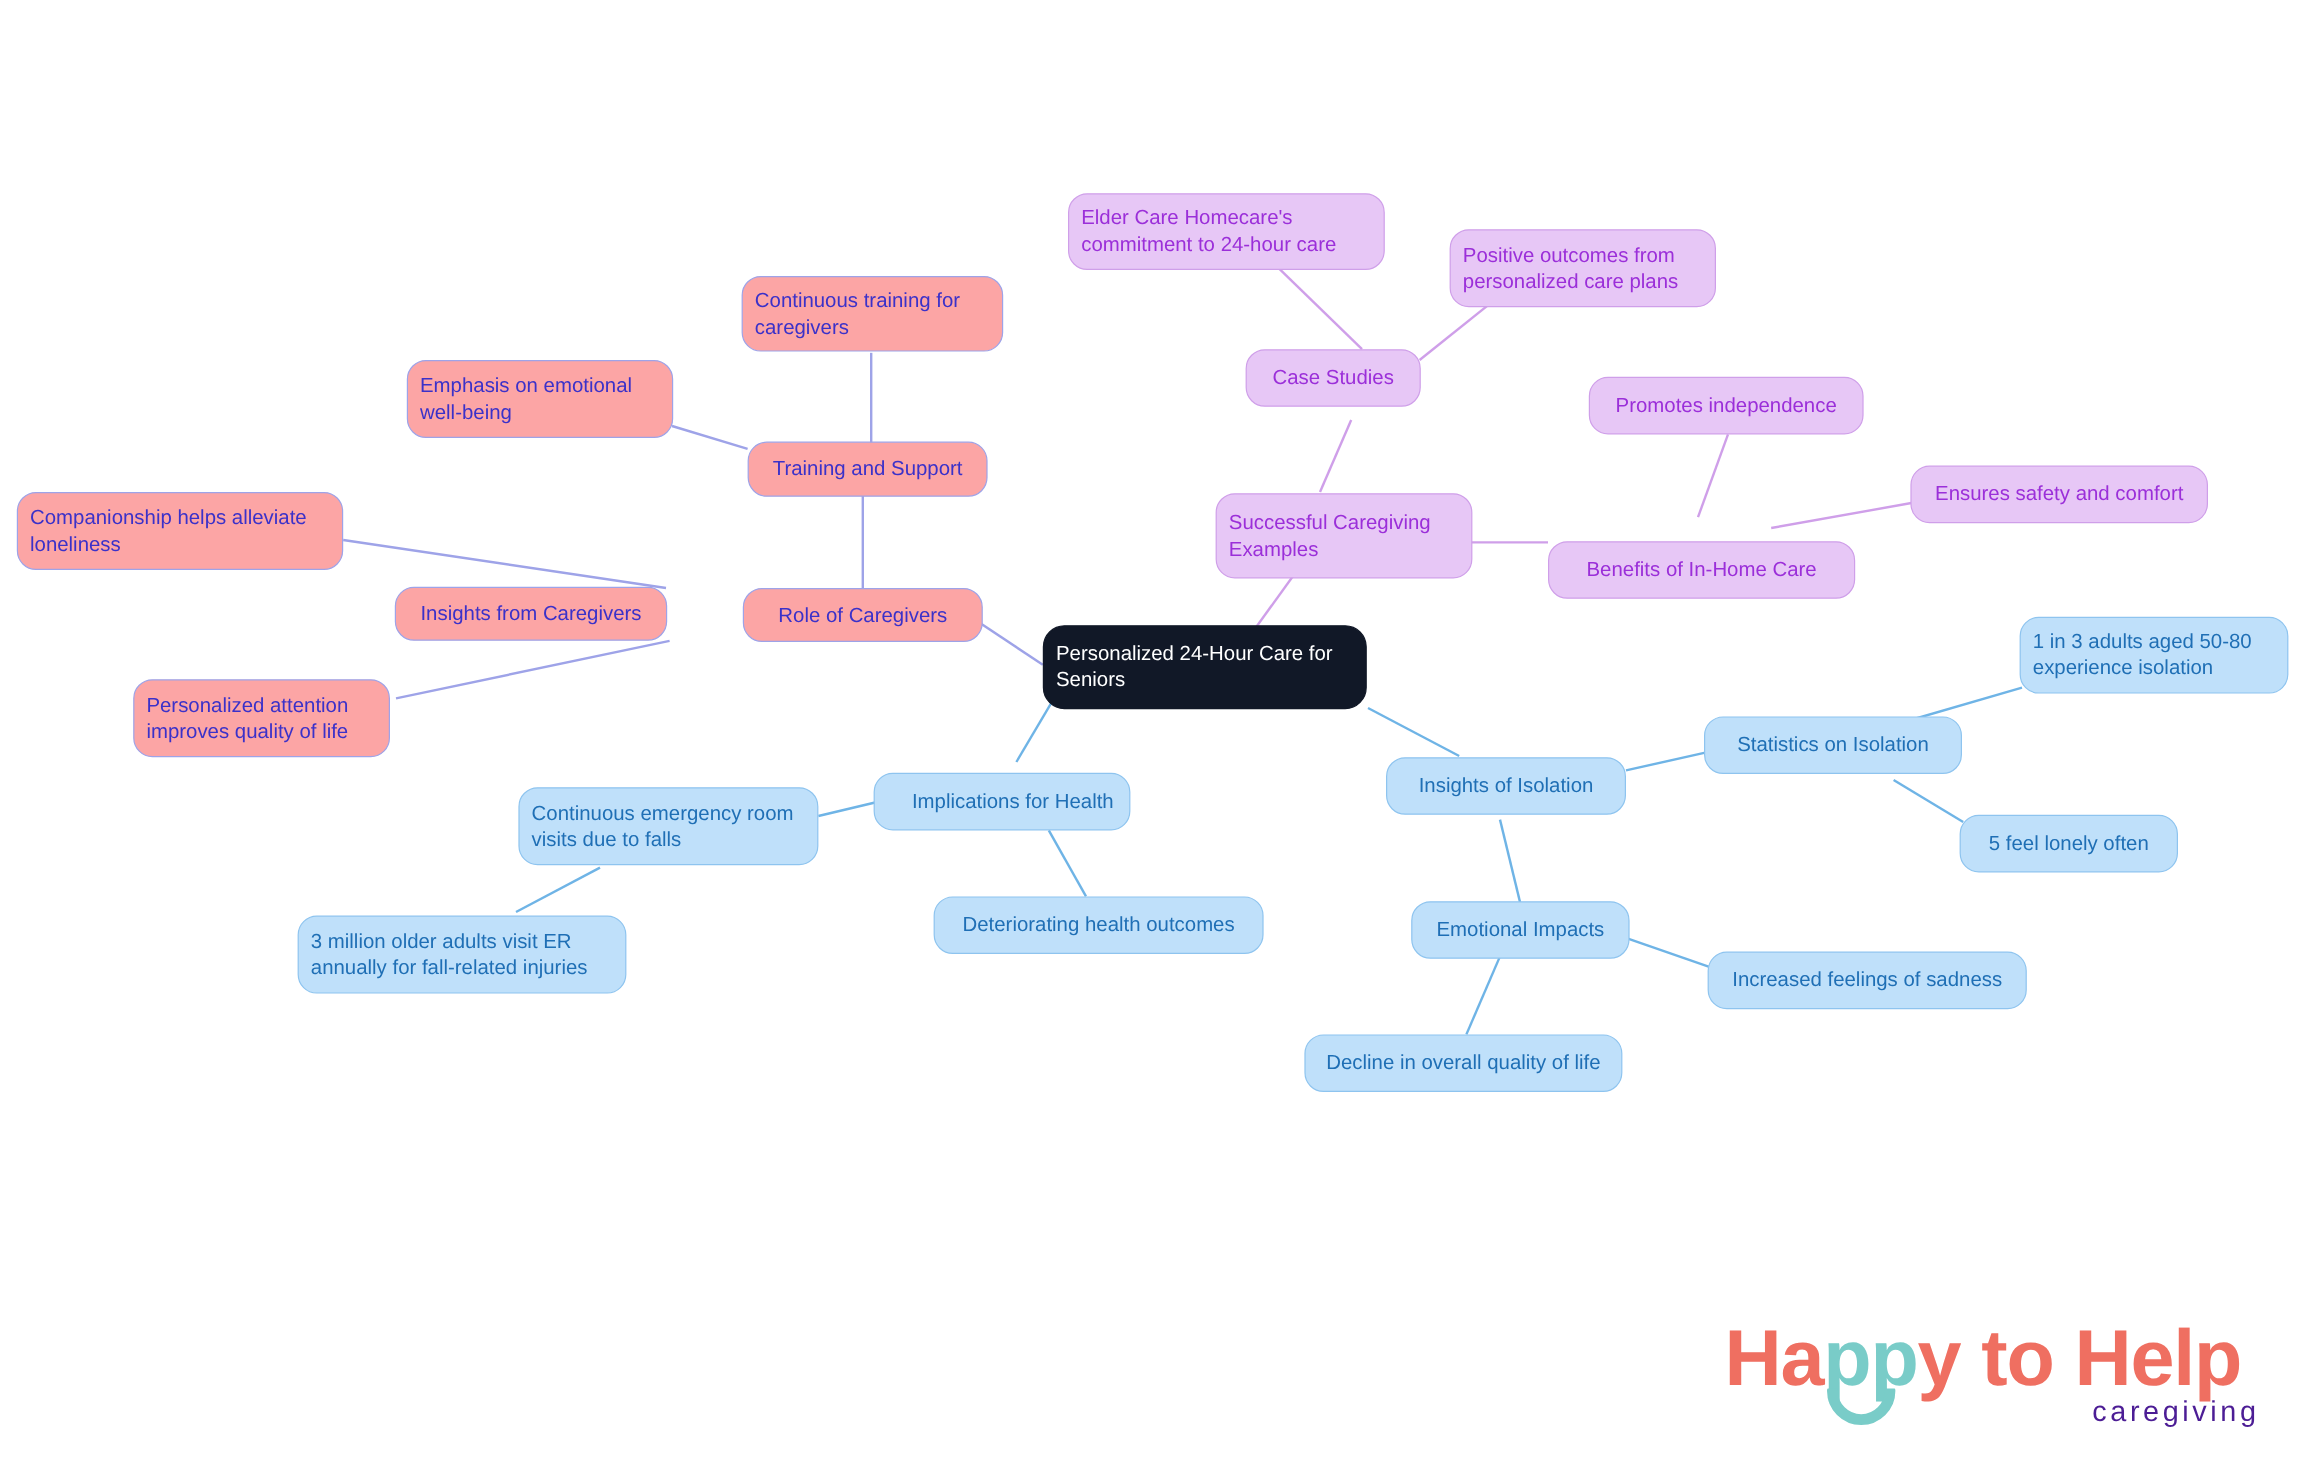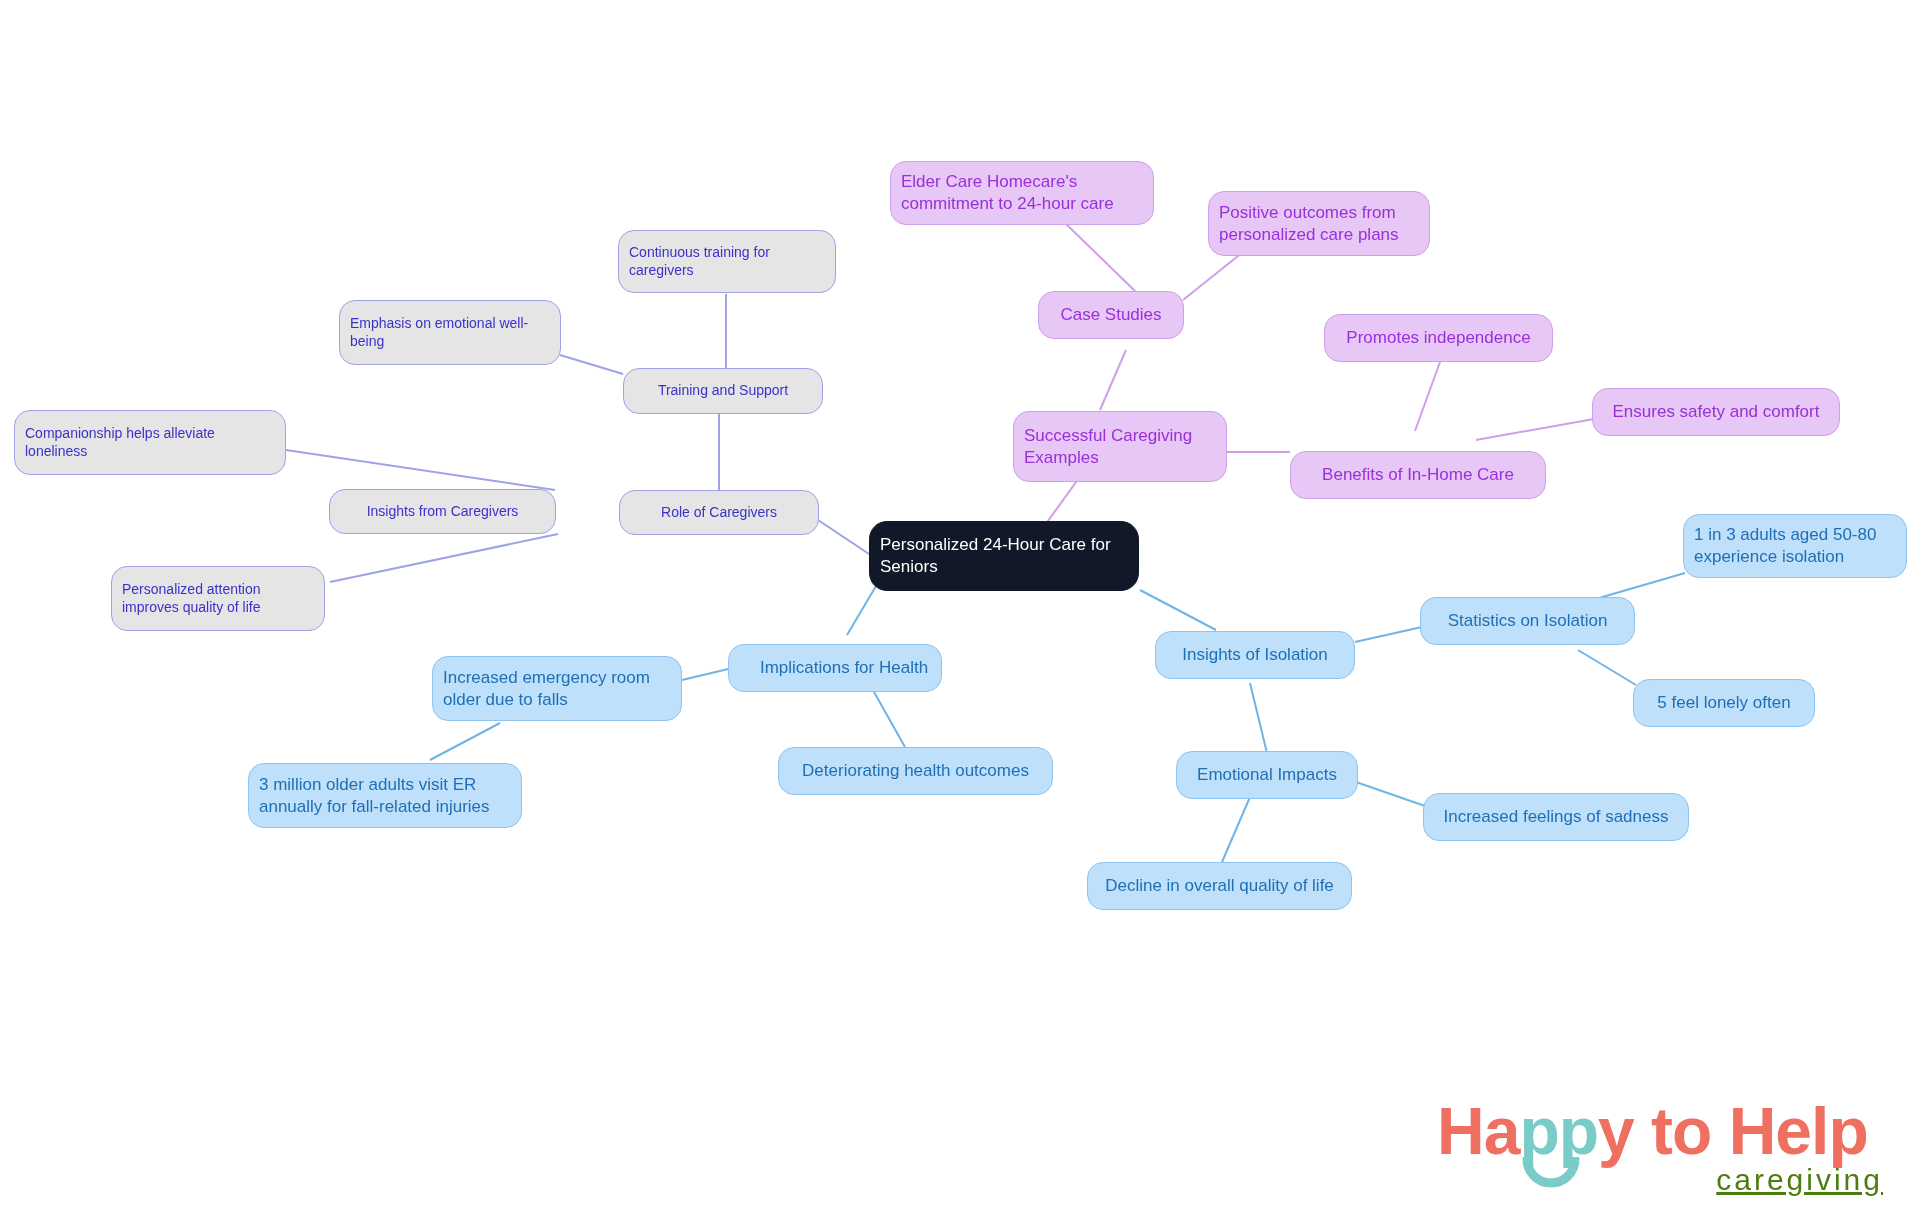--- a/index.html
+++ b/index.html
@@ -37,24 +37,24 @@
     white-space: pre-line;
   }
   .node.root {
     background: #111827;
     border-color: #111827;
     color: #ffffff;
     border-radius: 18px;
     font-size: 17px;
   }
   .node.lav {
-    background: #e5e5e5;
+    background: #fca5a5;
     border-color: #9ea3e8;
     color: #3b31c9;
-    font-size: 14px;
+    font-size: 17px;
   }
   .node.blue {
     background: #bfe0fa;
     border-color: #8ec4ef;
     color: #1f6fb5;
     font-size: 17px;
   }
   .node.purple {
     background: #e7c7f6;
     border-color: #cf9fe9;
@@ -84,25 +84,24 @@
     position: absolute;
     left: 85px;
     top: 64px;
     width: 58px;
     height: 34px;
   }
   #logo .line2 {
     position: absolute;
     right: 6px;
     top: 70px;
-    font-size: 30px;
+    font-size: 24px;
     letter-spacing: 3px;
-    color: #4d7c0f;
+    color: #4c1d95;
     white-space: nowrap;
-    text-decoration: underline;
   }
 </style>
 </head>
 <body>
 
 <div id="canvas">
 
   <svg id="edges" viewBox="0 0 1920 1215" xmlns="http://www.w3.org/2000/svg">
 
     <g stroke="#9ea3e8" stroke-width="2" fill="none">
@@ -179,21 +178,21 @@
   <div class="node blue" style="left:1633px; top:679px; width:182px; height:48px;">5 feel lonely often</div>
 
   <div class="node blue" style="left:1176px; top:751px; width:182px; height:48px;">Emotional Impacts</div>
 
   <div class="node blue" style="left:1423px; top:793px; width:266px; height:48px;">Increased feelings of sadness</div>
 
   <div class="node blue" style="left:1087px; top:862px; width:265px; height:48px;">Decline in overall quality of life</div>
 
   <div class="node blue" style="left:728px; top:644px; width:214px; height:48px;padding-left:28px;">Implications for Health</div>
 
-  <div class="node blue" style="left:432px; top:656px; width:250px; height:65px;">Increased emergency room older due to falls</div>
+  <div class="node blue" style="left:432px; top:656px; width:250px; height:65px;">Continuous emergency room visits due to falls</div>
 
   <div class="node blue" style="left:248px; top:763px; width:274px; height:65px;">3 million older adults visit ER annually for fall-related injuries</div>
 
   <div class="node blue" style="left:778px; top:747px; width:275px; height:48px;">Deteriorating health outcomes</div>
 
   <div id="logo">
     <div class="line1"><span>Ha</span><span class="teal">pp</span><span>y to He</span><span>lp</span></div>
     <svg class="smile" viewBox="0 0 58 34" xmlns="http://www.w3.org/2000/svg">
       <path d="M 5 2 A 24 24 0 0 0 53 2" fill="none" stroke="#79ccc8" stroke-width="9" stroke-linecap="round"></path>
     </svg>

